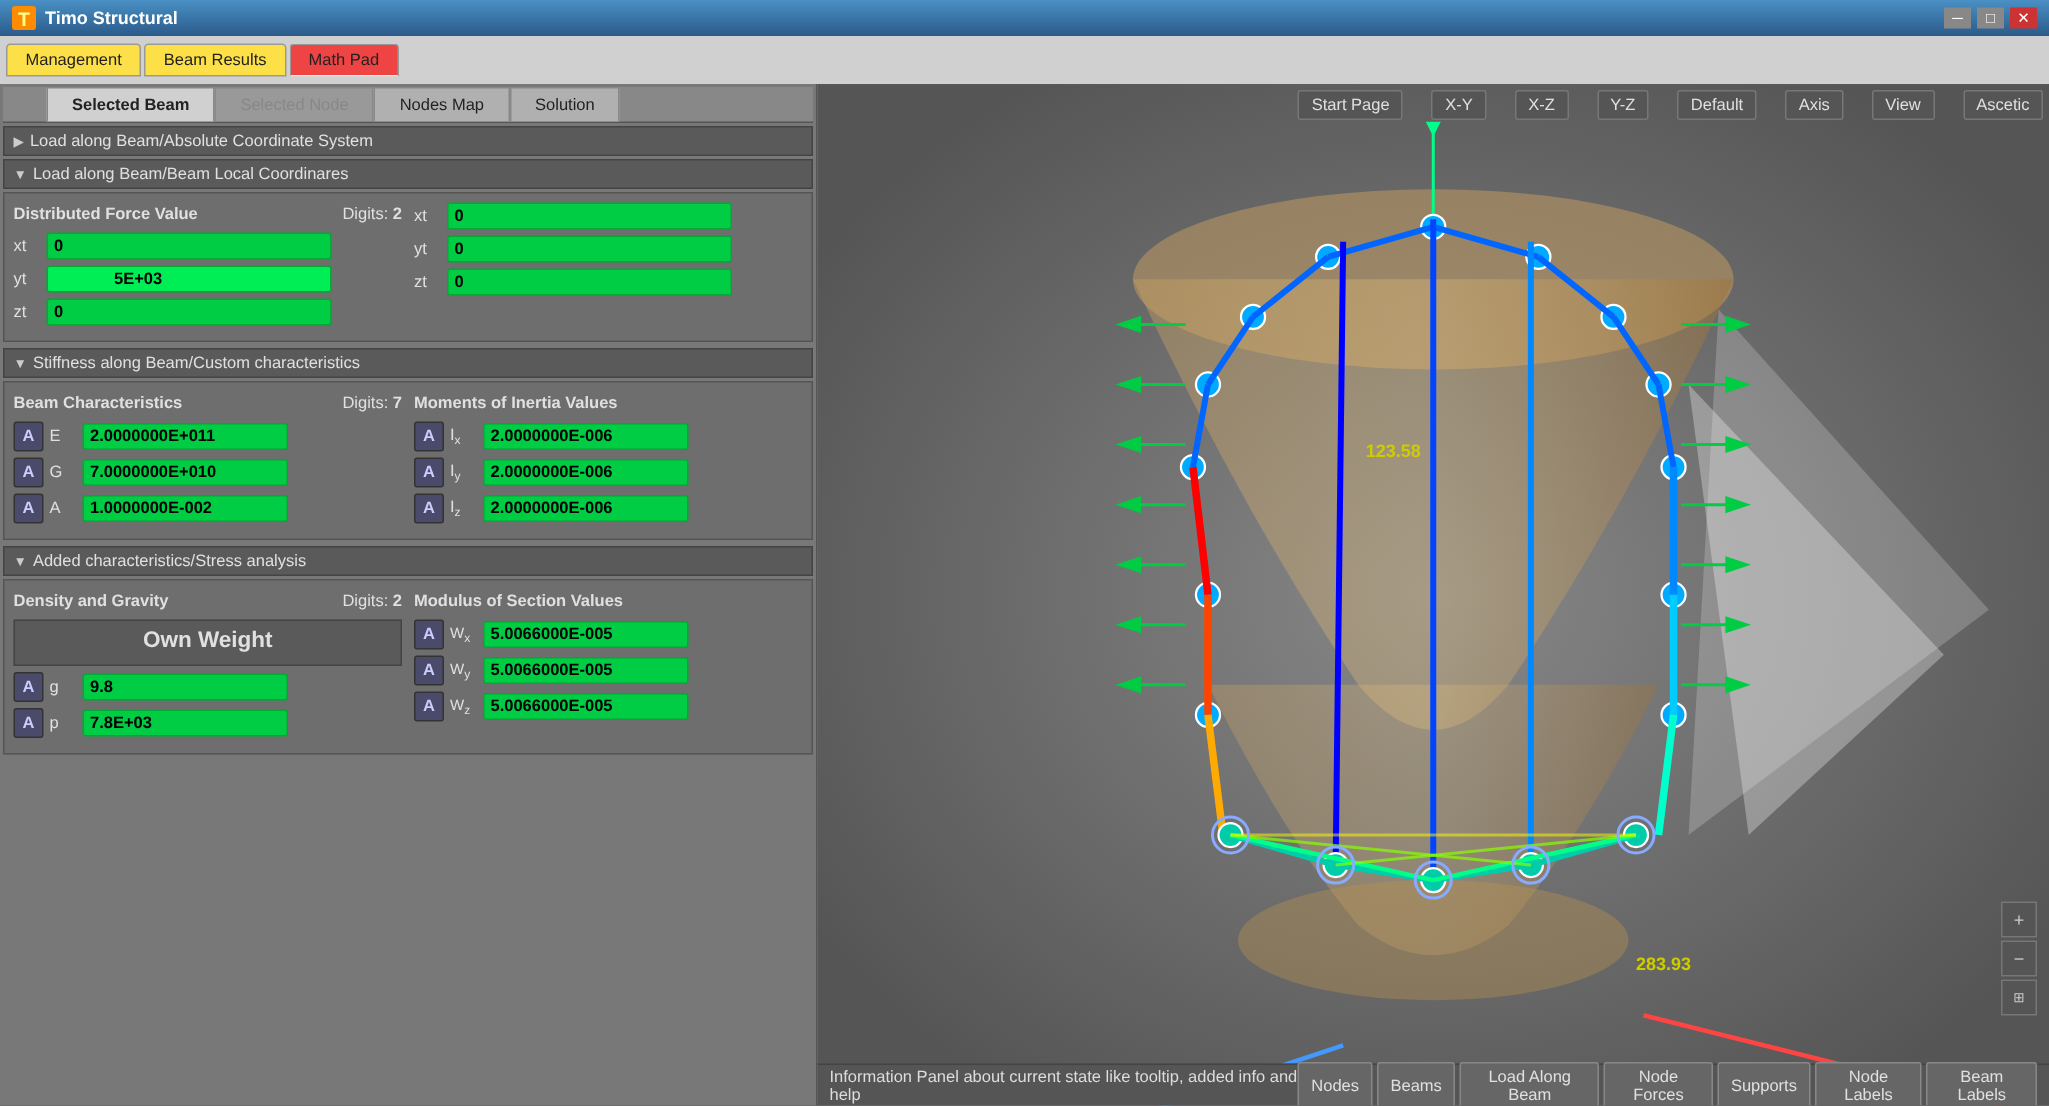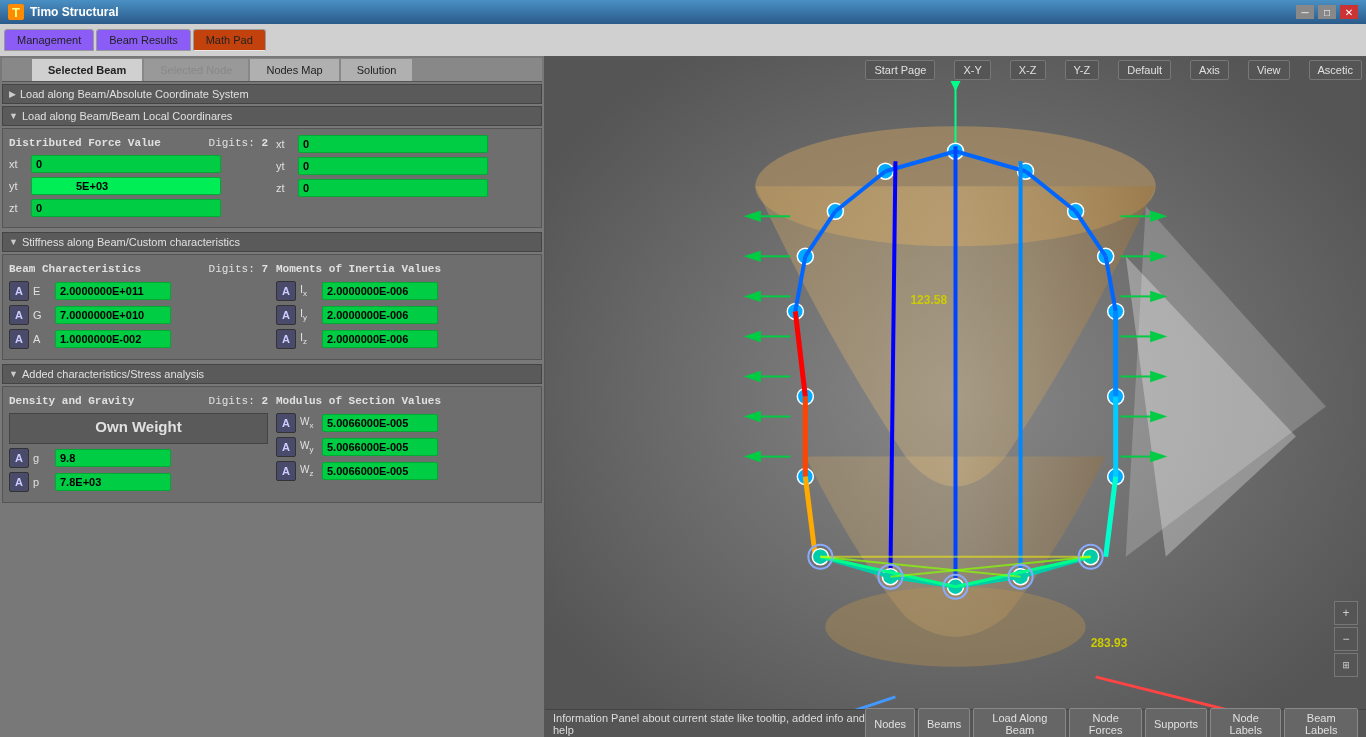--- a/index.html
+++ b/index.html
@@ -17,24 +17,24 @@
     #title-controls button { width: 18px; height: 14px; border: none; cursor: pointer; font-size: 10px; display: flex; align-items: center; justify-content: center; }
     #title-controls .min-btn { background: #888; color: white; }
     #title-controls .max-btn { background: #888; color: white; }
     #title-controls .close-btn { background: #cc3333; color: white; }
 
     
     #menu-bar {
       height: 32px; background: #d0d0d0; display: flex; align-items: center; padding: 2px 4px; gap: 2px;
     }
     .menu-tab {
-      padding: 4px 12px; background: #8b5cf6; border: 1px solid #999; cursor: pointer;
+      padding: 4px 12px; background: #fde047; border: 1px solid #999; cursor: pointer;
       font-size: 11px; color: #222; border-radius: 3px 3px 0 0;
     }
-    .menu-tab.active { background: #c2410c; border-bottom: 1px solid #e8e8e8; }
+    .menu-tab.active { background: #ef4444; border-bottom: 1px solid #e8e8e8; }
     .toolbar-btn {
       padding: 3px 8px; background: #555; border: 1px solid #777; color: #e0e0e0;
       font-size: 11px; cursor: pointer; border-radius: 2px;
     }
 
     
     #main { display: flex; height: calc(737px - 56px); }
 
     
     #left-panel {
@@ -67,38 +67,38 @@
     
     .form-row { display: flex; align-items: center; gap: 4px; margin-bottom: 4px; }
     .form-label { color: #e0e0e0; font-size: 11px; min-width: 18px; }
 
     
     .green-input {
       background: #00cc44; border: 1px solid #00aa33; color: #000;
       font-size: 11px; font-weight: bold; padding: 2px 4px; border-radius: 2px;
     }
     .green-input-wide { width: 190px; }
-    .green-input-med { width: 116px; }
+    .green-input-med { width: 137px; }
 
     
     .a-btn {
       width: 20px; height: 20px; background: #4a4a6a; border: 1px solid #333;
       color: #ccccff; font-size: 11px; font-weight: bold; cursor: pointer;
       display: flex; align-items: center; justify-content: center; border-radius: 2px;
     }
 
     
     .two-col { display: flex; gap: 8px; }
     .col-left { flex: 1; }
     .col-right { flex: 1; }
 
     
     .sub-section-header {
       display: flex; align-items: center; justify-content: space-between;
-      margin-bottom: 4px; padding: 2px 0; font-family: Liberation Mono, monospace;
+      margin-bottom: 4px; padding: 2px 0;
     }
     .sub-section-title { font-size: 11px; color: #e0e0e0; font-weight: bold; }
     .digits-label { font-size: 11px; color: #e0e0e0; }
 
     
     sub { font-size: 8px; }
 
     
     #viewport {
       flex: 1; background: #6b6b6b; position: relative; overflow: hidden;

